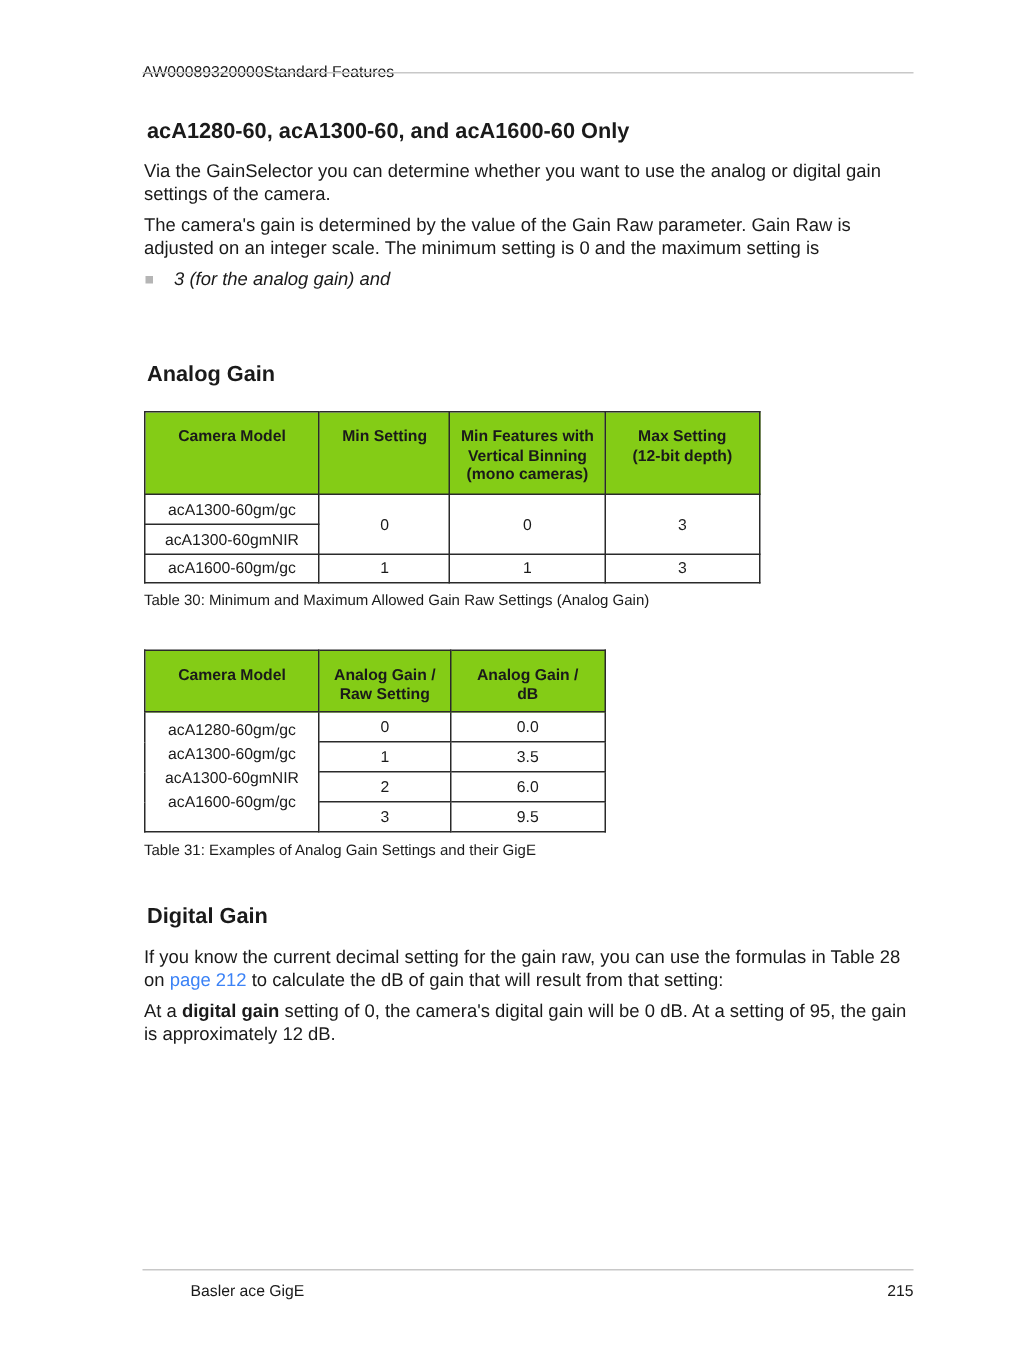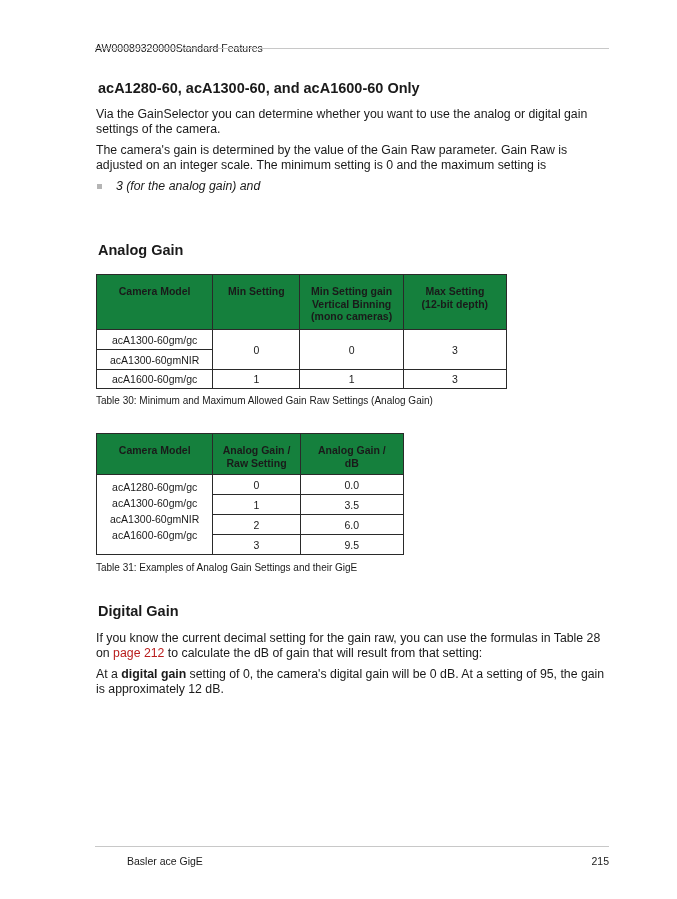--- a/index.html
+++ b/index.html
@@ -14,23 +14,23 @@
 
   .content { position: absolute; left: 96px; right: 64px; top: 0; }
   h2 { margin: 2px; font-size: 14.5px; font-weight: bold; position: absolute; left: 0; }
   p { margin: 0; font-size: 12.3px; line-height: 15px; position: absolute; left: 0; right: 0; }
   .bullets { position: absolute; left: 0; top: 179px; margin: 0; padding: 0; list-style: none; font-size: 12.3px; }
   .bullets li { height: 19px; position: relative; padding-left: 20px; line-height: 15px; font-style: italic; }
   .bullets li .sq { position: absolute; left: 1px; top: 5px; width: 5px; height: 5px; background: #b5b5b5; }
 
   table { border-collapse: collapse; position: absolute; left: 0; font-size: 10.5px; }
   td, th { border: 1px solid #2a2a2a; text-align: center; padding: 0; }
-  th { background: #15803d; font-weight: bold; vertical-align: top; padding-top: 10px; line-height: 12.5px; }
+  th { background: #84cc16; font-weight: bold; vertical-align: top; padding-top: 10px; line-height: 12.5px; }
   .caption { position: absolute; left: 0; font-size: 10px; }
-  .link { color: #b91c1c; }
+  .link { color: #3b82f6; }
   b.strong { font-weight: bold; }
 </style>
 </head>
 <body>
 
 <div class="header">
   <span>AW00089320000</span>
   <span>Standard Features</span>
 </div>
 <div class="header-rule"></div>
@@ -49,21 +49,21 @@
     <colgroup>
         <col style="width:116px">
         <col style="width:87px">
         <col style="width:103px">
         <col style="width:103px">
       </colgroup>
     <tbody>
         <tr style="height:55px">
       <th><span>Camera Model</span></th>
       <th><span>Min Setting</span></th>
-      <th><span>Min Setting gain</span><br><span>Vertical Binning</span><br><span>(mono cameras)</span></th>
+      <th><span>Min Features with</span><br><span>Vertical Binning</span><br><span>(mono cameras)</span></th>
       <th><span>Max Setting</span><br><span>(12-bit depth)</span></th>
     </tr>
     <tr style="height:20px">
       <td>acA1300-60gm/gc</td>
       <td rowspan="2">0</td>
       <td rowspan="2">0</td>
       <td rowspan="2">3</td>
     </tr>
     <tr style="height:20px">
       <td>acA1300-60gmNIR</td>

